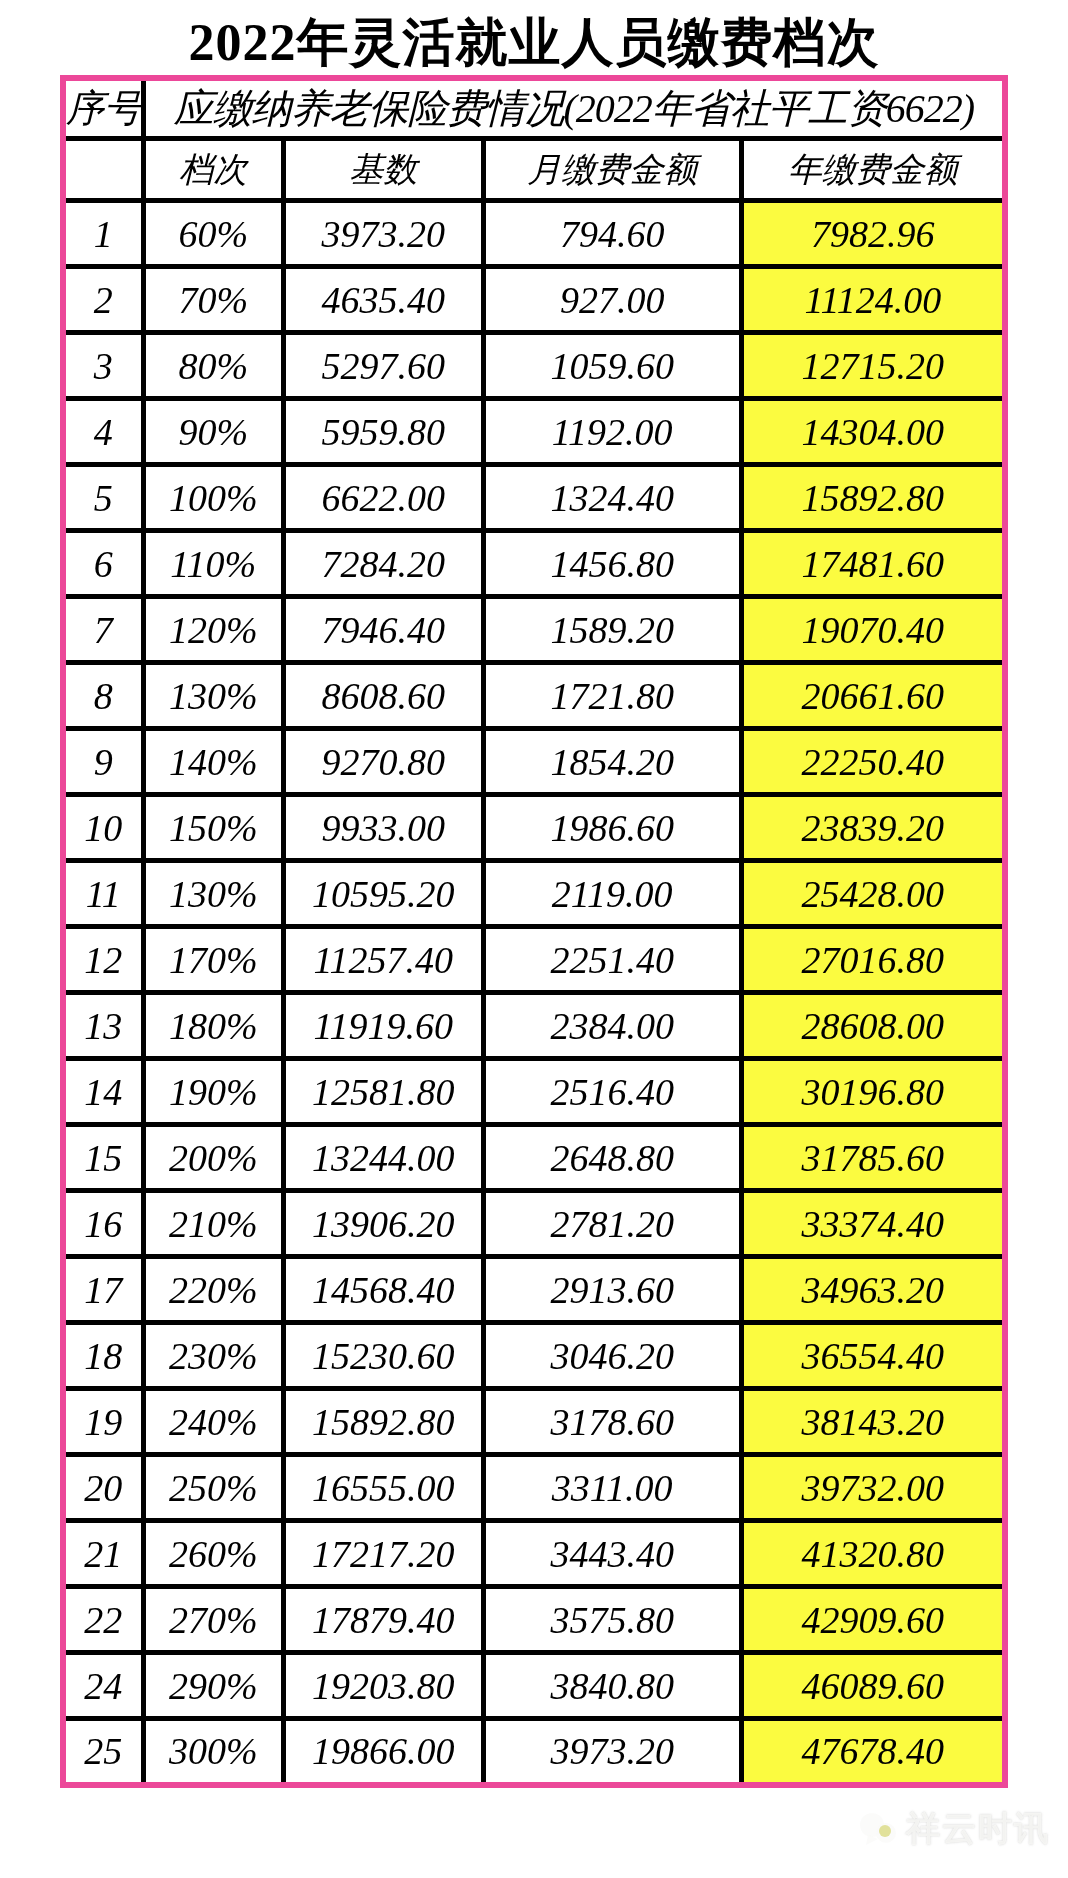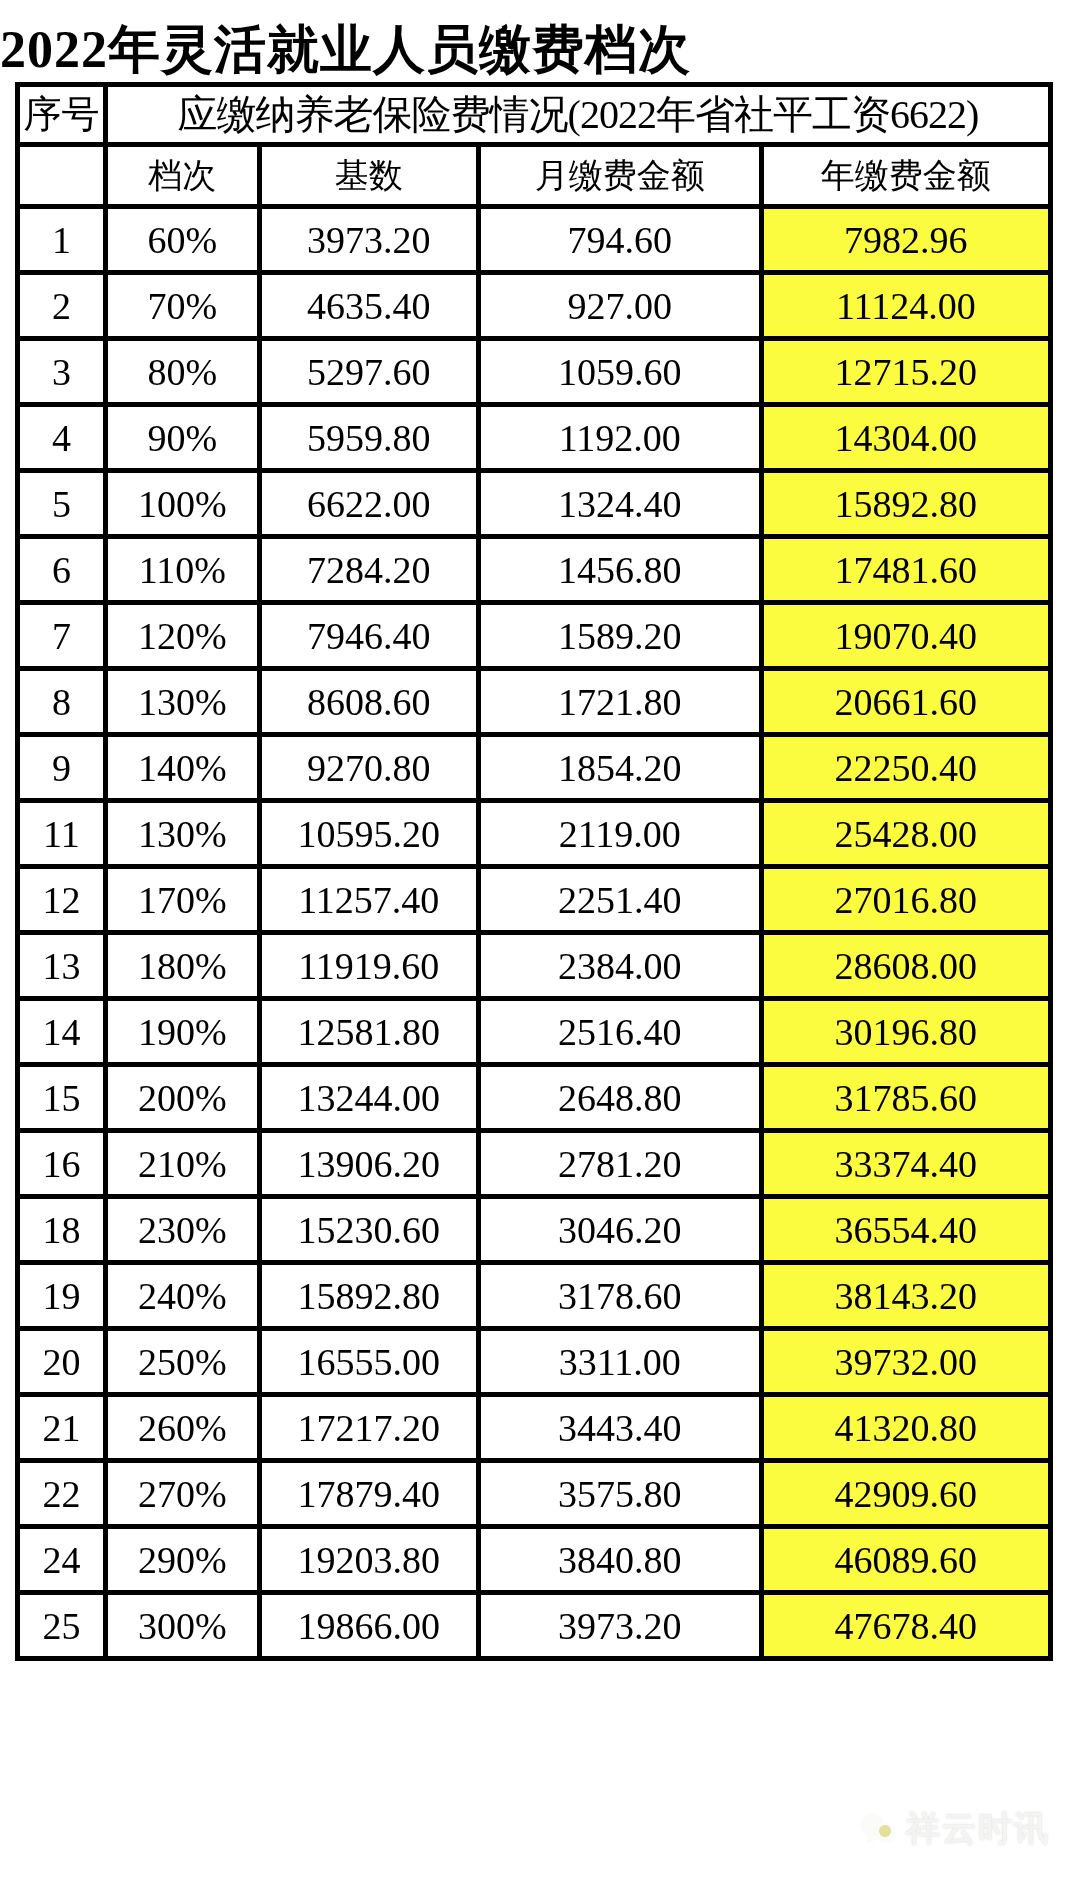--- a/index.html
+++ b/index.html
@@ -9,34 +9,36 @@
   }
   body {
     width: 1068px;
     height: 1878px;
     position: relative;
     font-family: "Liberation Serif", "DejaVu Serif", serif;
     color: #000;
     overflow: hidden;
   }
   .page-title {
+    text-align: center;
     font-size: 52px;
     font-weight: bold;
     letter-spacing: 1px;
-    padding-top: 20px;
+    padding-top: 13px;
     height: 62px;
     line-height: 60px;
     white-space: nowrap;
   }
   table.fee-table {
     border-collapse: collapse;
     table-layout: fixed;
-    width: 1038px;
+    width: 948px;
     margin: 0 auto;
-    border: 4px solid #ec4899;
+    border: 6px solid #ec4899;
+    font-style: italic;
   }
   .fee-table td, .fee-table th {
     border: 5px solid #000;
     text-align: center;
     vertical-align: middle;
     padding: 0;
     font-weight: normal;
     overflow: hidden;
     white-space: nowrap;
   }
@@ -159,20 +161,27 @@
         <td class="cell-num highlight">20661.60</td>
       </tr>
       <tr class="data-row">
         <td class="cell-num">9</td>
         <td class="cell-num">140%</td>
         <td class="cell-num">9270.80</td>
         <td class="cell-num">1854.20</td>
         <td class="cell-num highlight">22250.40</td>
       </tr>
       <tr class="data-row">
+        <td class="cell-num">10</td>
+        <td class="cell-num">150%</td>
+        <td class="cell-num">9933.00</td>
+        <td class="cell-num">1986.60</td>
+        <td class="cell-num highlight">23839.20</td>
+      </tr>
+      <tr class="data-row">
         <td class="cell-num">11</td>
         <td class="cell-num">130%</td>
         <td class="cell-num">10595.20</td>
         <td class="cell-num">2119.00</td>
         <td class="cell-num highlight">25428.00</td>
       </tr>
       <tr class="data-row">
         <td class="cell-num">12</td>
         <td class="cell-num">170%</td>
         <td class="cell-num">11257.40</td>
@@ -199,20 +208,27 @@
         <td class="cell-num">13244.00</td>
         <td class="cell-num">2648.80</td>
         <td class="cell-num highlight">31785.60</td>
       </tr>
       <tr class="data-row">
         <td class="cell-num">16</td>
         <td class="cell-num">210%</td>
         <td class="cell-num">13906.20</td>
         <td class="cell-num">2781.20</td>
         <td class="cell-num highlight">33374.40</td>
+      </tr>
+      <tr class="data-row">
+        <td class="cell-num">17</td>
+        <td class="cell-num">220%</td>
+        <td class="cell-num">14568.40</td>
+        <td class="cell-num">2913.60</td>
+        <td class="cell-num highlight">34963.20</td>
       </tr>
       <tr class="data-row">
         <td class="cell-num">18</td>
         <td class="cell-num">230%</td>
         <td class="cell-num">15230.60</td>
         <td class="cell-num">3046.20</td>
         <td class="cell-num highlight">36554.40</td>
       </tr>
       <tr class="data-row">
         <td class="cell-num">19</td>

